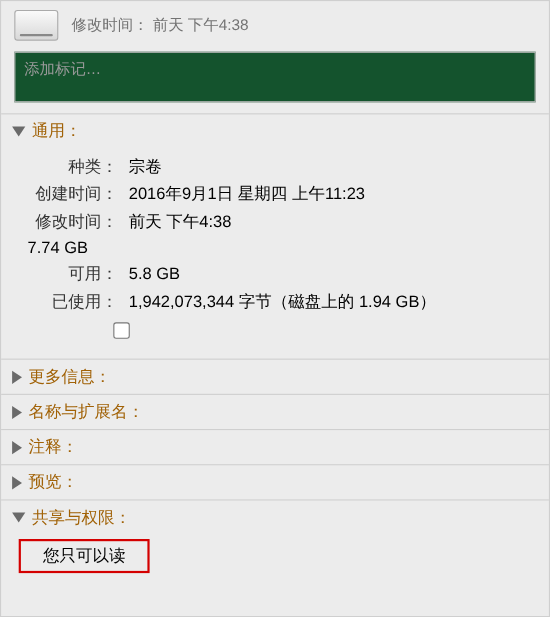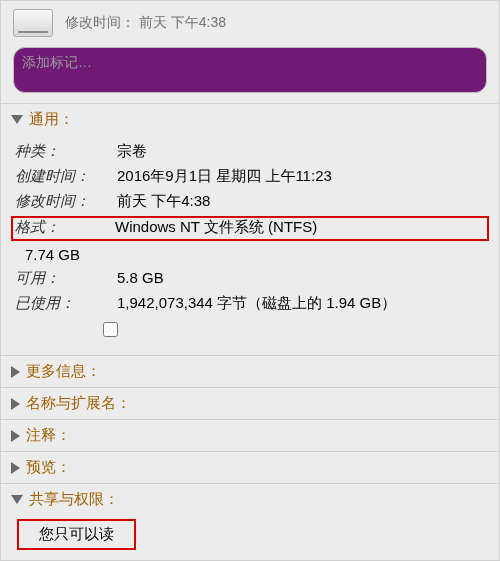--- a/index.html
+++ b/index.html
@@ -36,23 +36,23 @@
     height: 2px;
     background: #888;
     border-radius: 1px;
   }
   .modified-top {
     font-size: 14px;
     color: #737373;
   }
   .tags-box {
     margin: 4px 12px 10px 12px;
-    background: #701a75;
+    background: #14532d;
     border: 1px solid #bdbdbd;
-    border-radius: 12px;
+    border-radius: 0;
     height: 46px;
     padding: 6px 8px;
     font-size: 14px;
     color: #999;
   }
   .divider { height:1px; background:#cfcfcf; }
   .section-hdr {
     display: flex;
     align-items: center;
     padding: 6px 10px;
@@ -76,24 +76,24 @@
   .general-body {
     padding: 4px 0 8px 0;
   }
   .row {
     display: flex;
     align-items: baseline;
     padding: 3px 14px;
   }
   .label {
     width: 92px;
+    text-align: right;
     color: #333;
     font-size: 15px;
     flex-shrink: 0;
-    font-style: italic;
   }
   .value {
     padding-left: 10px;
     color: #000;
     font-size: 15px;
   }
   .hl-red {
     border: 2px solid #d40000;
     margin: 2px 10px 2px 10px;
     padding: 0px 2px 2px 0px;
@@ -144,26 +144,20 @@
     <span class="value">宗卷</span>
   </div>
   <div class="row">
     <span class="label">创建时间：</span>
     <span class="value">2016年9月1日 星期四 上午11:23</span>
   </div>
   <div class="row">
     <span class="label">修改时间：</span>
     <span class="value">前天 下午4:38</span>
   </div>
-  <div class="hl-red">
-    <div class="row">
-      <span class="label">格式：</span>
-      <span class="value">Windows NT 文件系统 (NTFS)</span>
-    </div>
-  </div>
   <div class="row">
     <span class="value">7.74 GB</span>
   </div>
   <div class="row">
     <span class="label">可用：</span>
     <span class="value">5.8 GB</span>
   </div>
   <div class="row">
     <span class="label">已使用：</span>
     <span class="value">1,942,073,344 字节（磁盘上的 1.94 GB）</span>

